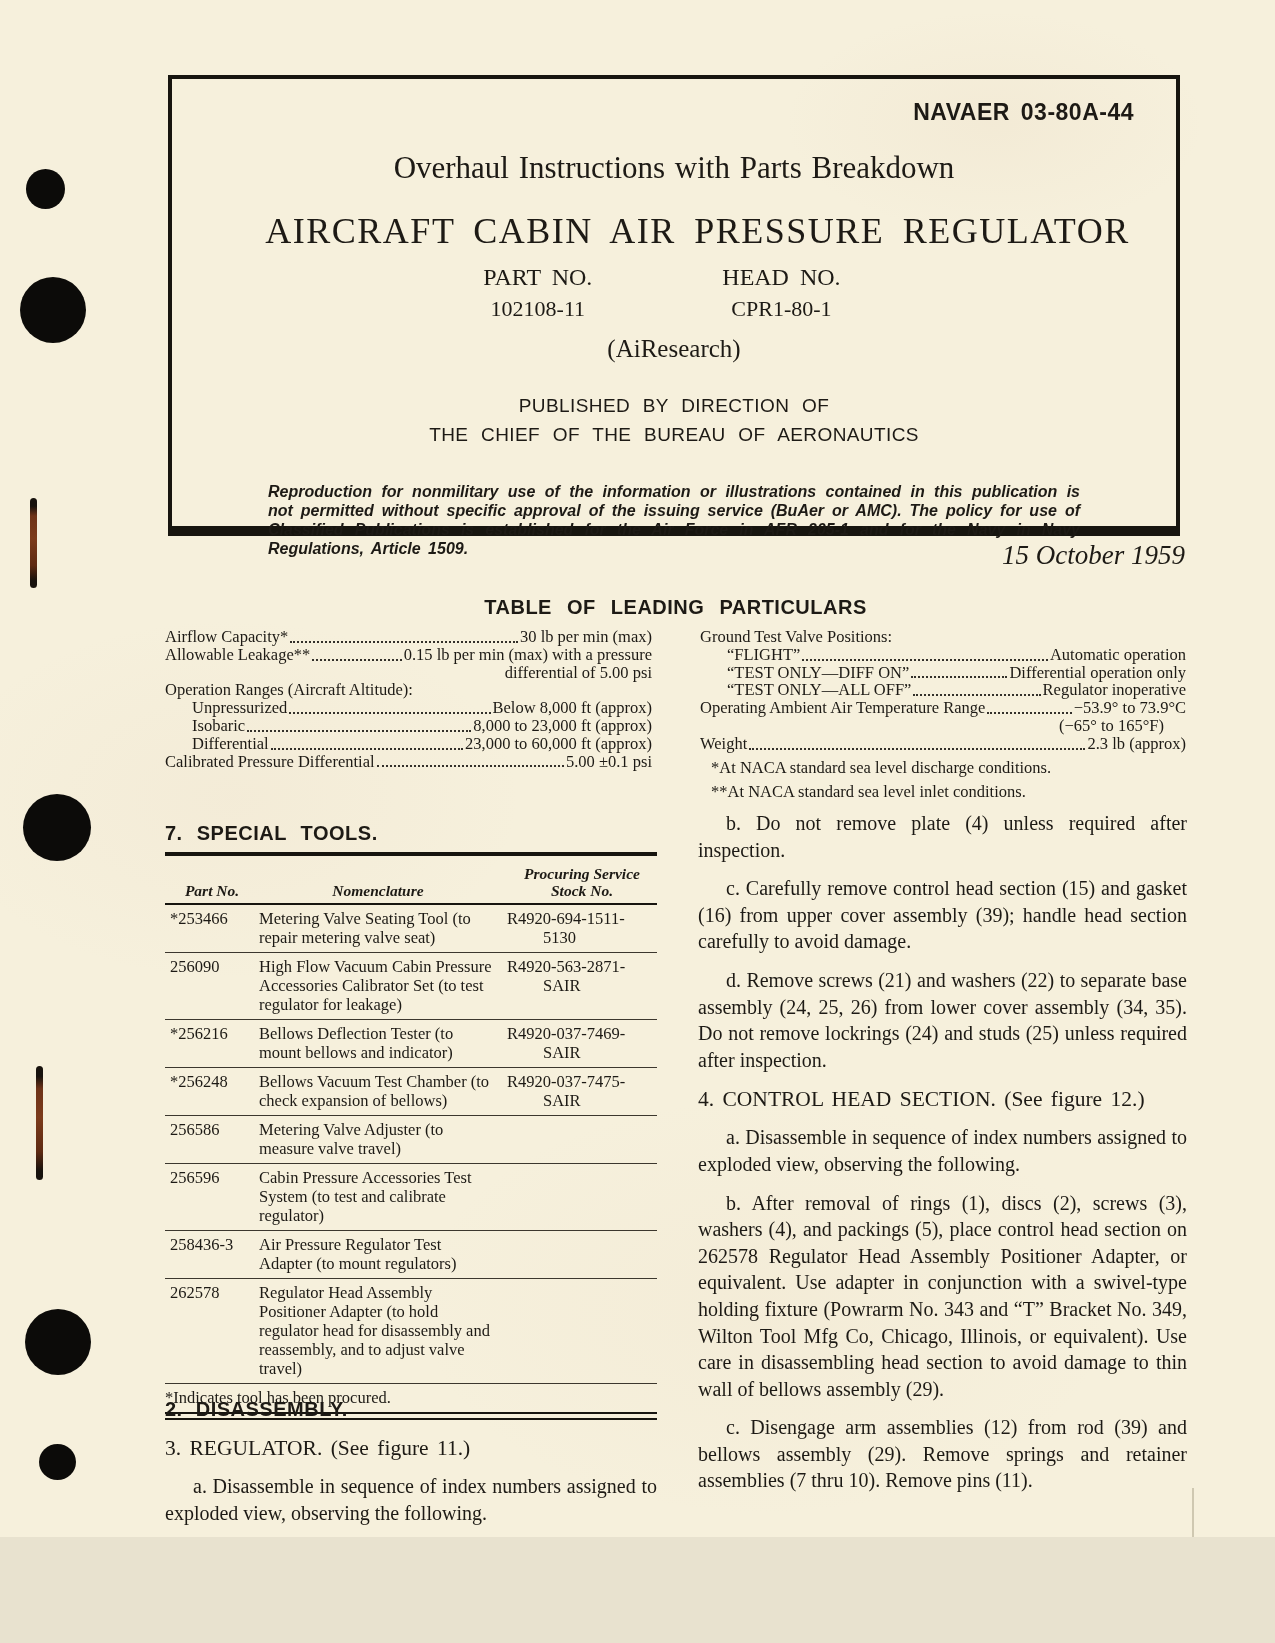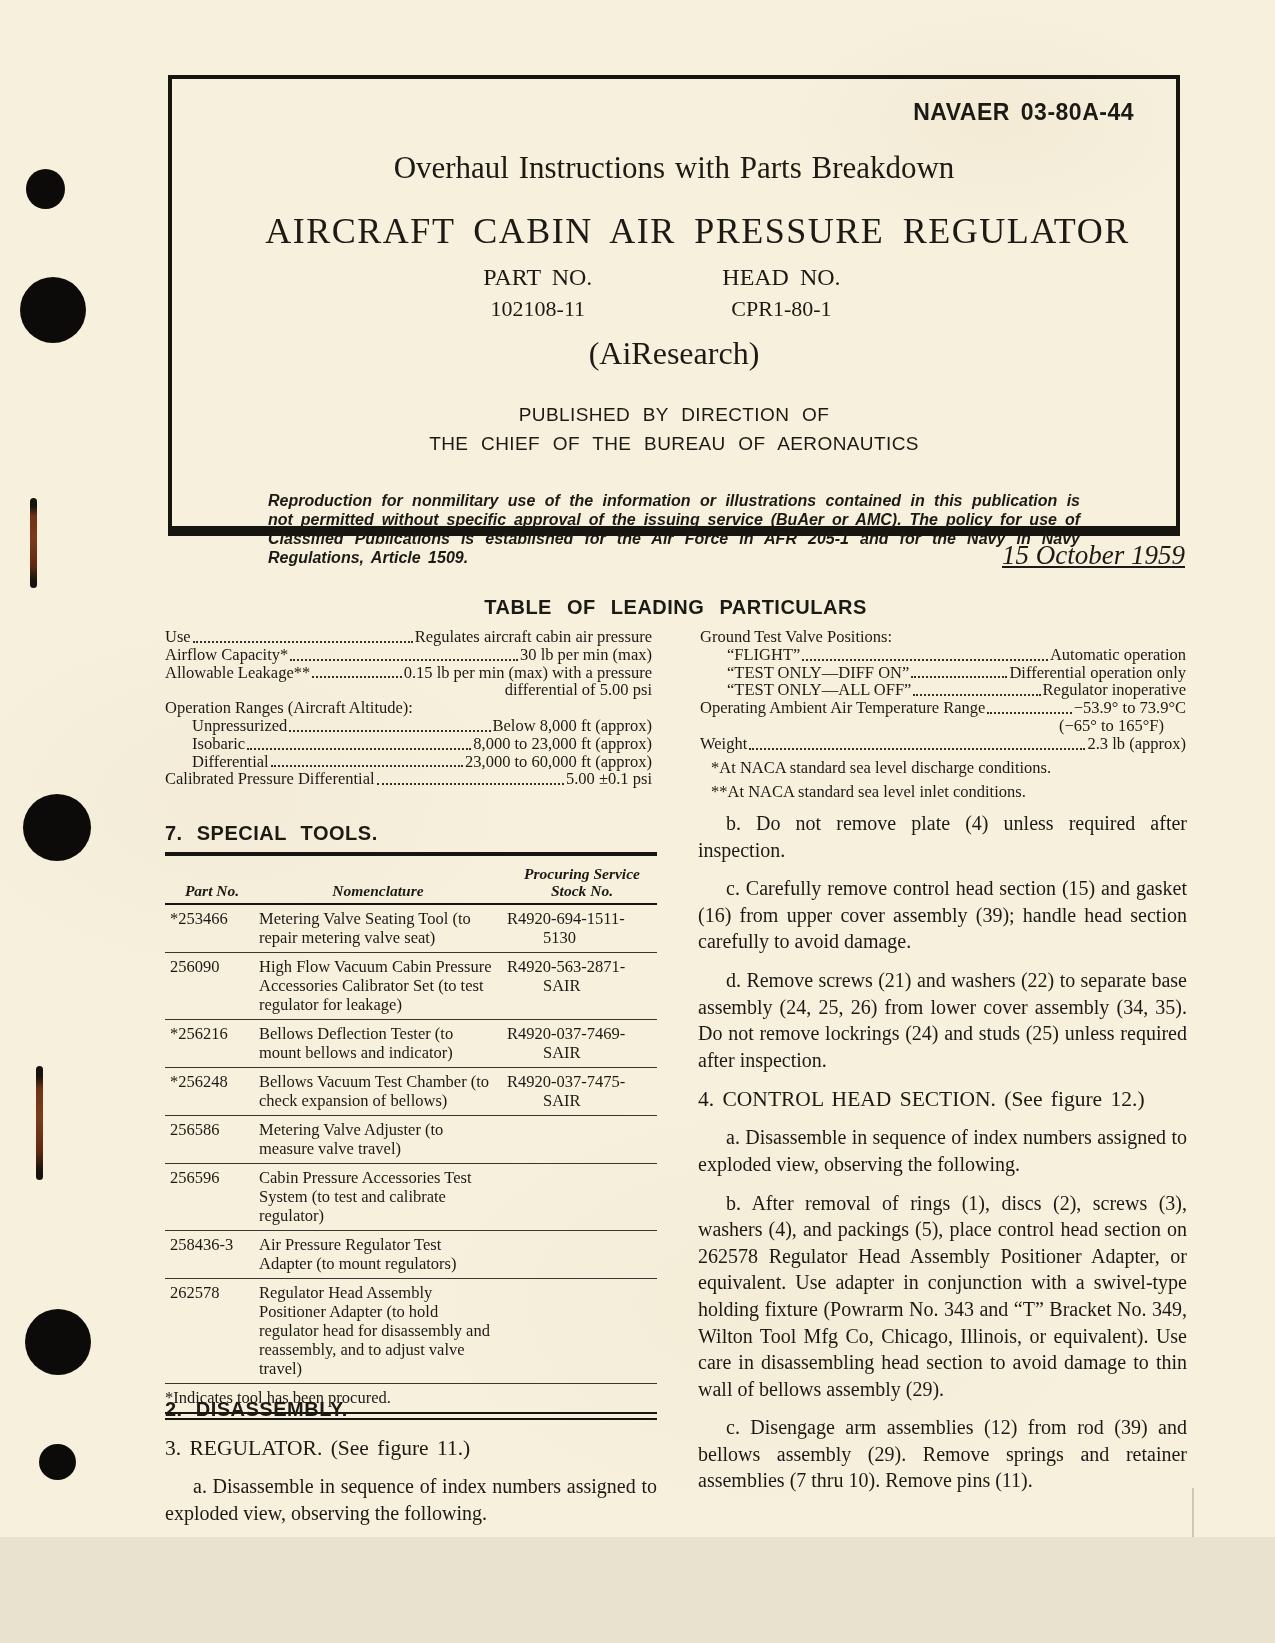--- a/index.html
+++ b/index.html
@@ -16,30 +16,30 @@
     border:4px solid #17150f;border-bottom:10px solid #17150f;}
   .navaer{margin:20px 42px 0 0;text-align:right;
     font-family:"Liberation Sans","DejaVu Sans",sans-serif;font-weight:600;font-size:23px;
     letter-spacing:.5px;word-spacing:4px;}
   .overhaul{margin-top:24px;text-align:center;font-size:31px;word-spacing:2px;}
   .maintitle{margin-top:24px;text-align:center;font-size:36px;letter-spacing:1.5px;word-spacing:8px;margin-left:47px;}
   .pmrow{margin-top:12px;display:flex;justify-content:center;gap:130px;transform:translateX(-12px);}
   .pmcol{text-align:center;}
   .pmlabel{font-size:24px;word-spacing:5px;}
   .pmvalue{margin-top:5px;font-size:22px;}
-  .aires{margin-top:13px;text-align:center;font-size:32px;}
+  .aires{margin-top:13px;text-align:center;font-size:25px;}
   .pub{margin-top:32px;text-align:center;
     font-family:"Liberation Sans","DejaVu Sans",sans-serif;font-size:19px;
     letter-spacing:.4px;word-spacing:7px;}
   .pub2{margin-top:7px;}
   .notice{margin:36px auto 0;width:812px;text-align:justify;
     font-family:"Liberation Sans","DejaVu Sans",sans-serif;font-style:italic;font-weight:700;
     font-size:16px;line-height:19px;word-spacing:3px;}
 
-  .issue-date{position:absolute;right:90px;top:540px;font-style:italic;font-size:27px;text-decoration:underline;}
+  .issue-date{position:absolute;right:90px;top:540px;font-style:italic;font-size:27px;}
 
   
   .tlp-title{position:absolute;left:165px;top:596px;width:1021px;text-align:center;
     font-family:"Liberation Sans","DejaVu Sans",sans-serif;font-weight:700;font-size:20px;
     letter-spacing:.5px;word-spacing:9px;}
   .pcol{position:absolute;top:628px;font-size:16.5px;line-height:17.8px;}
   .pcol.left{left:165px;width:487px;}
   .pcol.right{left:700px;width:486px;}
   .pl{display:flex;align-items:flex-end;min-height:17.8px;}
   .pl-label{white-space:nowrap;}
@@ -130,25 +130,20 @@
     <div class="pub pub2">THE CHIEF OF THE BUREAU OF AERONAUTICS</div>
     <div class="notice">Reproduction for nonmilitary use of the information or illustrations contained in this publication is not permitted without specific approval of the issuing service (BuAer or AMC). The policy for use of Classified Publications is established for the Air Force in AFR 205-1 and for the Navy in Navy Regulations, Article 1509.</div>
   </div>
 
   <div class="issue-date">15 October 1959</div>
 
   <div class="tlp-title">TABLE OF LEADING PARTICULARS</div>
 
   <div class="pcol left">
     <div class="pl">
-        <span class="pl-label">Use</span>
-        <span class="pl-fill"></span>
-        <span class="pl-value">Regulates aircraft cabin air pressure</span>
-      </div>
-    <div class="pl">
         <span class="pl-label">Airflow Capacity*</span>
         <span class="pl-fill"></span>
         <span class="pl-value">30 lb per min (max)</span>
       </div>
     <div class="pl">
         <span class="pl-label">Allowable Leakage**</span>
         <span class="pl-fill"></span>
         <span class="pl-value">0.15 lb per min (max) with a pressure</span>
       </div>
     <div class="pl wrap">

